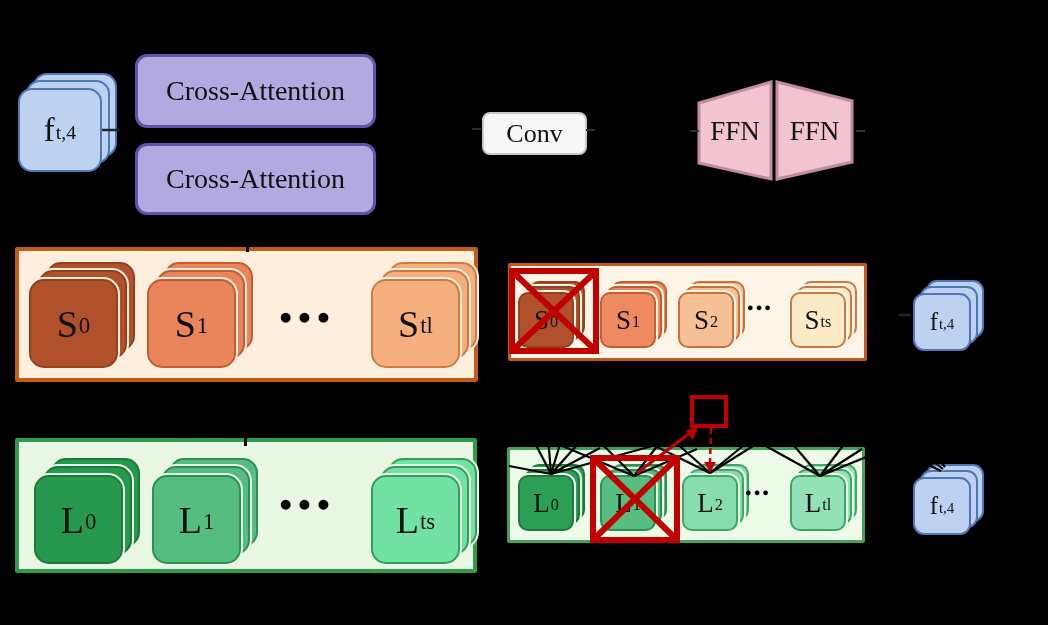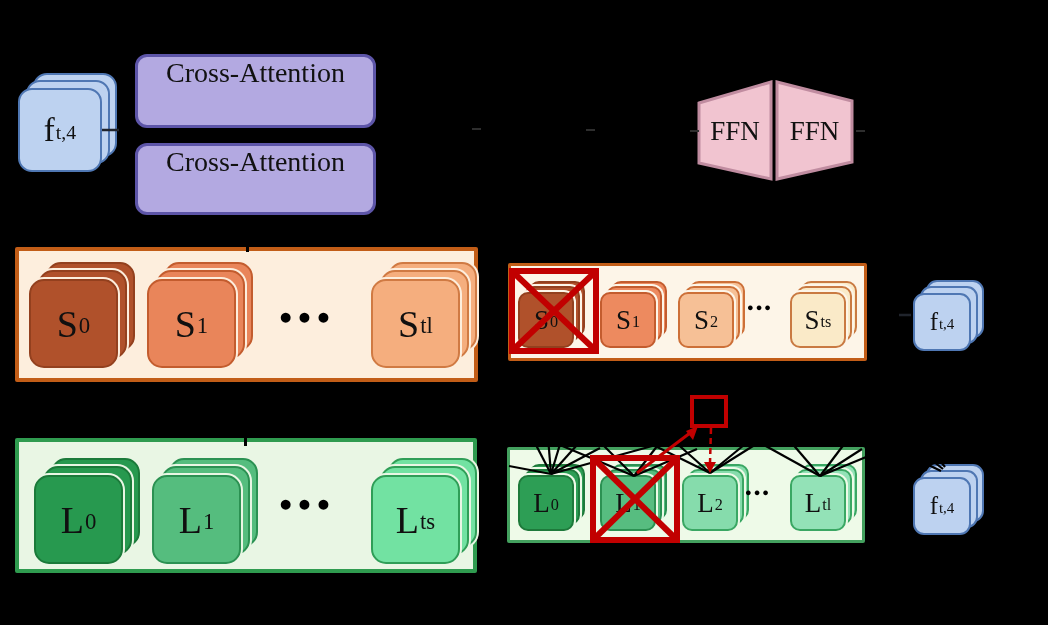--- a/index.html
+++ b/index.html
@@ -13,21 +13,21 @@
   
   .panel{
     position:absolute;border-style:solid;border-radius:2px;
     background:var(--sf);border-color:var(--sb);--gap:var(--sf);
   }
   .panel.thick{border-width:4px;}
   .panel.thin{border-width:3px;}
   
   .block{
     position:absolute;border:3px solid var(--sb);background:var(--sf);
-    border-radius:12px;display:flex;align-items:flex-start;justify-content:center;
+    border-radius:12px;display:flex;align-items:center;justify-content:center;
     text-align:center;
   }
   .block.light{border-width:2px;border-radius:8px;}
   
   .stack{position:absolute;}
   .stack .layer{
     position:absolute;background:var(--sf);border:2px solid var(--sb);
     box-shadow:0 0 0 2px var(--gap,transparent);
   }
   .stack .lbl{
@@ -85,20 +85,23 @@
       </div>
     </div>
 
   <div class="block" style="left: 135px; top: 54px; width: 235px; height: 68px; --sf: #b3a9e1; --sb: #5d55a8;">
     <span class="ca-label">Cross-Attention</span>
   </div>
   <div class="block" style="left: 135px; top: 143px; width: 235px; height: 66px; --sf: #b3a9e1; --sb: #5d55a8;">
     <span class="ca-label">Cross-Attention</span>
   </div>
 
+  <div class="block light" style="left: 482px; top: 112px; width: 101px; height: 39px; --sf: #f7f7f7; --sb: #c9c9c9;">
+    <span class="conv-label">Conv</span>
+  </div>
 
   <div class="ffn-label" style="left:699px;top:114px;width:72px;">FFN</div>
   <div class="ffn-label" style="left:777px;top:114px;width:75px;">FFN</div>
 
   <div class="panel thick" style="left: 15px; top: 247px; width: 455px; height: 127px; --sf: #fdeedd; --sb: #c25d17;">
     <div class="stack lg" style="left: 10px; top: 11px; --sf: #b0512b; --sb: #93401e;">
         <div class="layer l3"></div>
         <div class="layer l2"></div>
         <div class="layer front">
           <div class="lbl">

